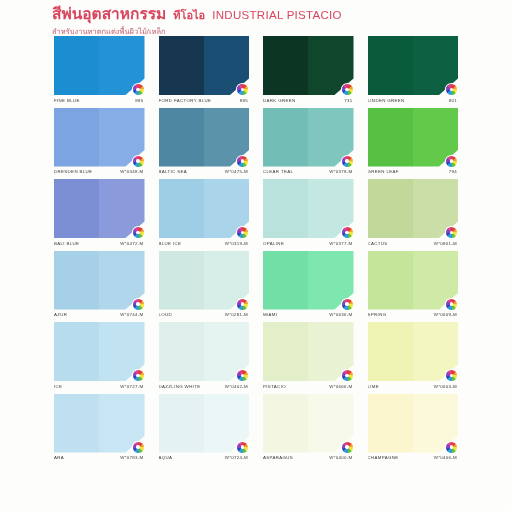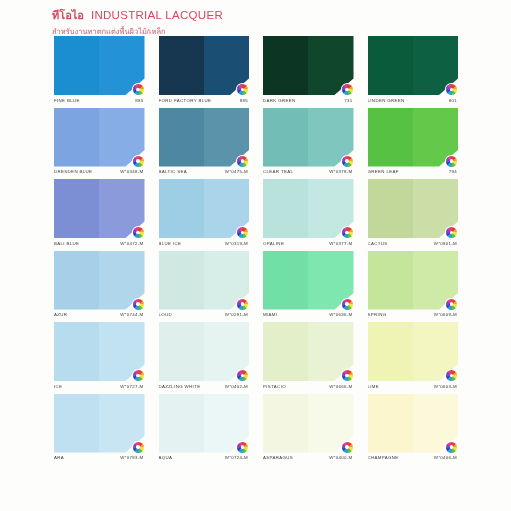--- a/index.html
+++ b/index.html
@@ -148,22 +148,23 @@
     white-space: nowrap;
   }
 </style>
 </head>
 <body>
 
 <div id="page">
 
   <div class="header">
     <div class="title-line">
+      <span class="title-thai">สีพ่นอุตสาหกรรม</span>
       <span class="title-thai-brand">ทีโอไอ</span>
-      <span class="title-en">INDUSTRIAL LACQUER</span>
+      <span class="title-en">INDUSTRIAL PISTACIO</span>
     </div>
     <div class="subtitle">สำหรับงานทาตกแต่งพื้นผิวไม้/เหล็ก</div>
   </div>
 
   <div class="grid" id="swatch-grid">
       <div class="cell">
         <div class="swatch-wrap">
           <div class="swatch">
             <div class="half-left" style="background: rgb(27, 142, 210);"></div>
             <div class="half-right" style="background: rgb(36, 146, 214);"></div>

